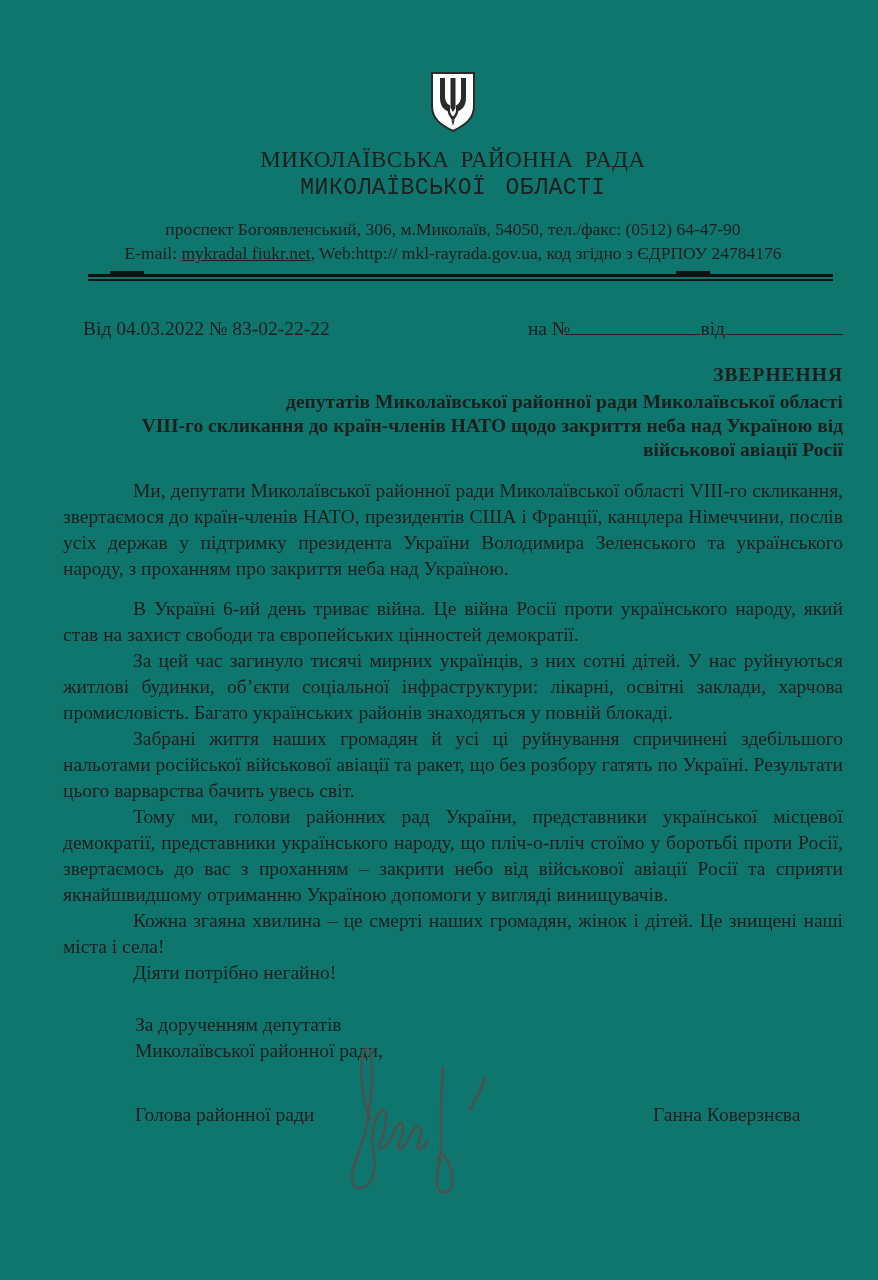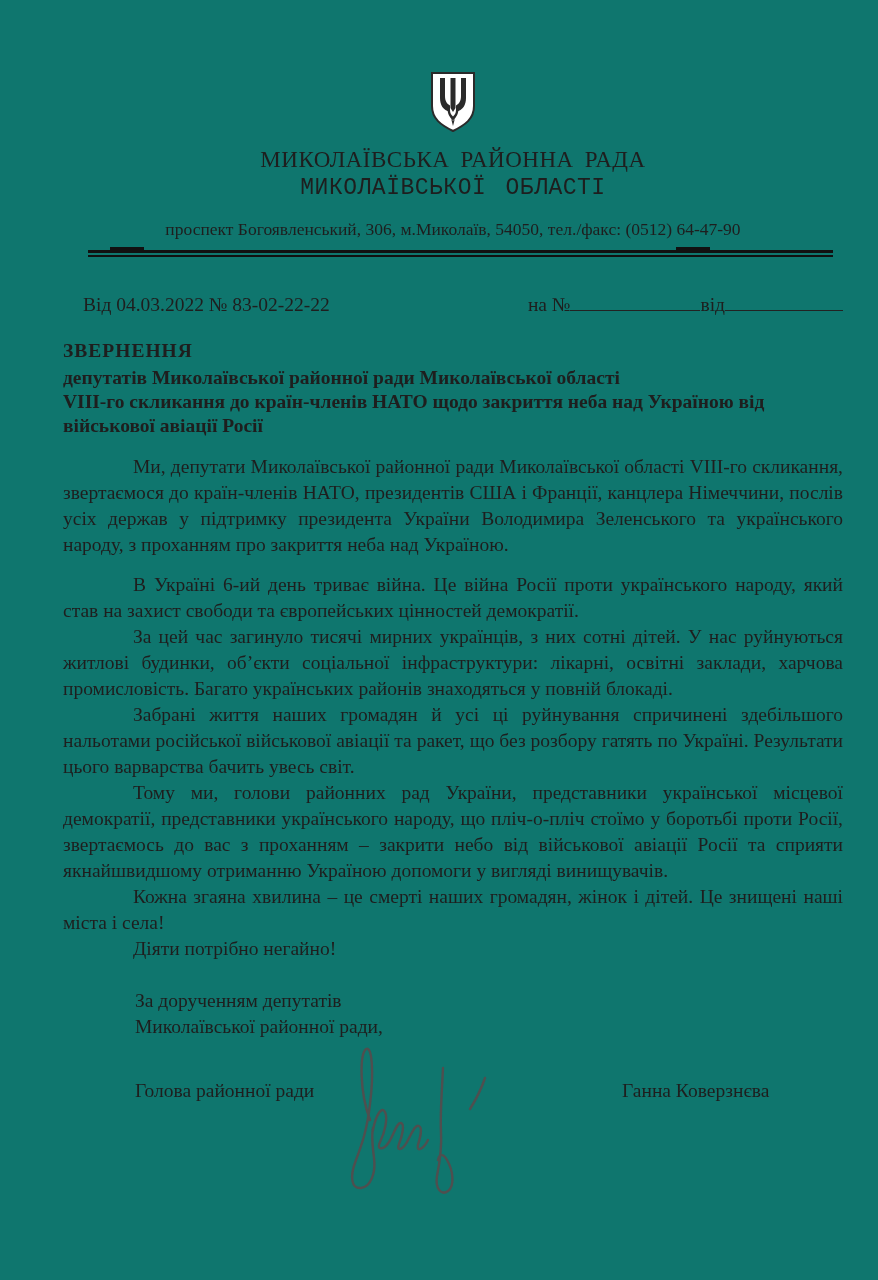--- a/index.html
+++ b/index.html
@@ -29,35 +29,35 @@
   .rule .dash.left{left:22px;}
   .rule .dash.right{left:588px;}
   
   .ref-row{display:flex;align-items:flex-end;margin-top:32px;font-size:19.5px;line-height:25px;gap:8px;}
   .ref-left{margin-left:20px;}
   .ref-right{margin-left:auto;white-space:nowrap;}
   .blank{display:inline-block;border-bottom:1.6px solid #222;height:19px;vertical-align:baseline;}
   .blank.b1{width:130px;}
   .blank.b2{width:118px;}
   
-  .title-block{margin-top:22px;text-align:left;font-weight:bold;font-size:19.5px;line-height:24px;}
+  .title-block{margin-top:22px;text-align:right;font-weight:bold;font-size:19.5px;line-height:24px;}
   .title-heading{letter-spacing:1px;margin-bottom:3px;}
   
   .body-text p{
     margin:0;
     font-size:19.5px;line-height:26px;
     text-align:justify;
     text-indent:70px;
   }
   .body-text p.first{margin-top:16px;margin-bottom:14px;}
   
   .closing{margin-top:26px;margin-left:72px;font-size:19.5px;line-height:26px;}
   .sig-row{position:relative;margin-top:38px;font-size:19.5px;line-height:26px;height:30px;}
   .sig-position{margin-left:72px;}
-  .sig-name{position:absolute;left:559px;top:0;font-family:Liberation Serif, serif;}
+  .sig-name{position:absolute;left:590px;top:0;font-family:Liberation Serif, serif;}
   .signature-svg{position:absolute;left:335px;top:1038px;}
 </style>
 </head>
 <body>
 
 <div class="page">
   <div class="content">
 
     <div class="emblem-wrap">
       <svg width="50" height="64" viewBox="0 0 50 64" aria-hidden="true">
@@ -70,20 +70,21 @@
           <path d="M23.2,49 L25,56 L26.8,49 L25,50.8 Z"></path>
         </g>
       </svg>
     </div>
 
     <div class="org-name">МИКОЛАЇВСЬКА РАЙОННА РАДА</div>
     <div class="org-name" style="margin-top:0;font-family:Liberation Mono, monospace;">МИКОЛАЇВСЬКОЇ ОБЛАСТІ</div>
 
     <div class="address-block">
       <div>проспект Богоявленський, 306, м.Миколаїв, 54050, тел./факс: (0512) 64-47-90</div>
+      <div class="email-line"><span>E-mail:</span>&nbsp;<span class="email-underline">mykradal fiukr.net</span><span>, Web:http:// mkl-rayrada.gov.ua, код згідно з ЄДРПОУ 24784176</span></div>
     </div>
 
     <div class="rule">
       <div class="dash left"></div>
       <div class="dash right"></div>
       <div class="line-top"></div>
       <div class="line-bottom"></div>
     </div>
 
     <div class="ref-row">

